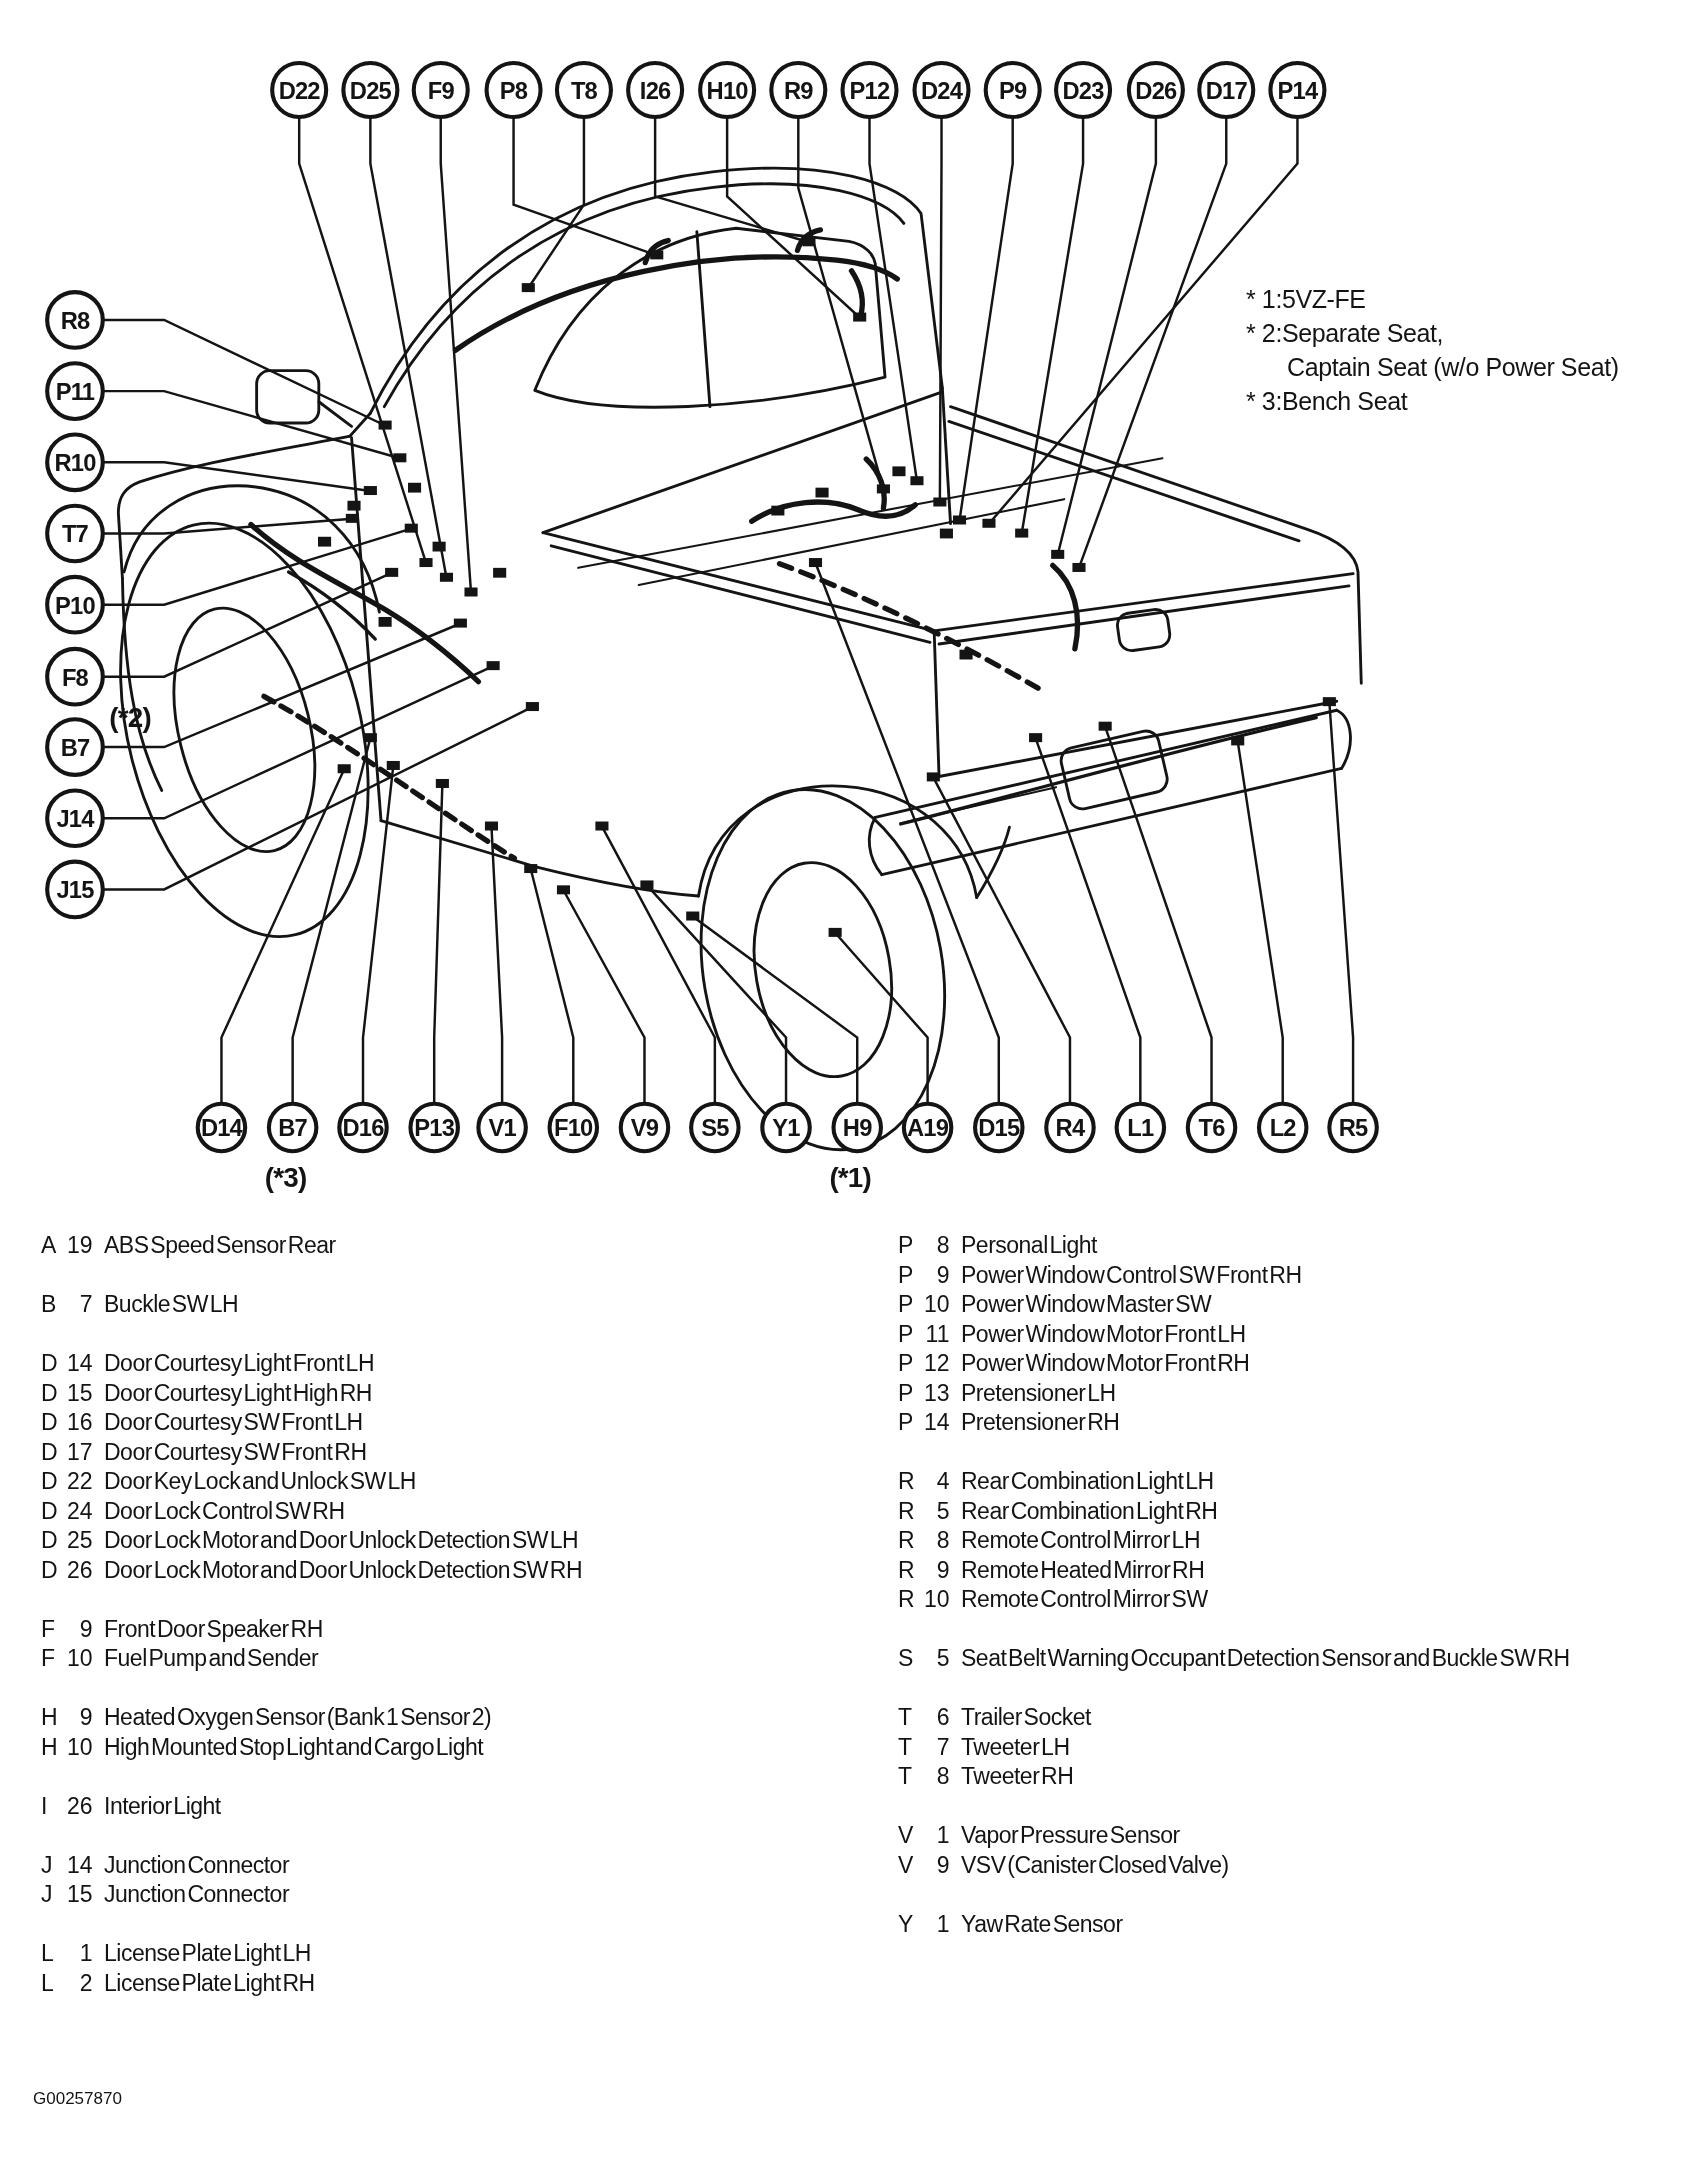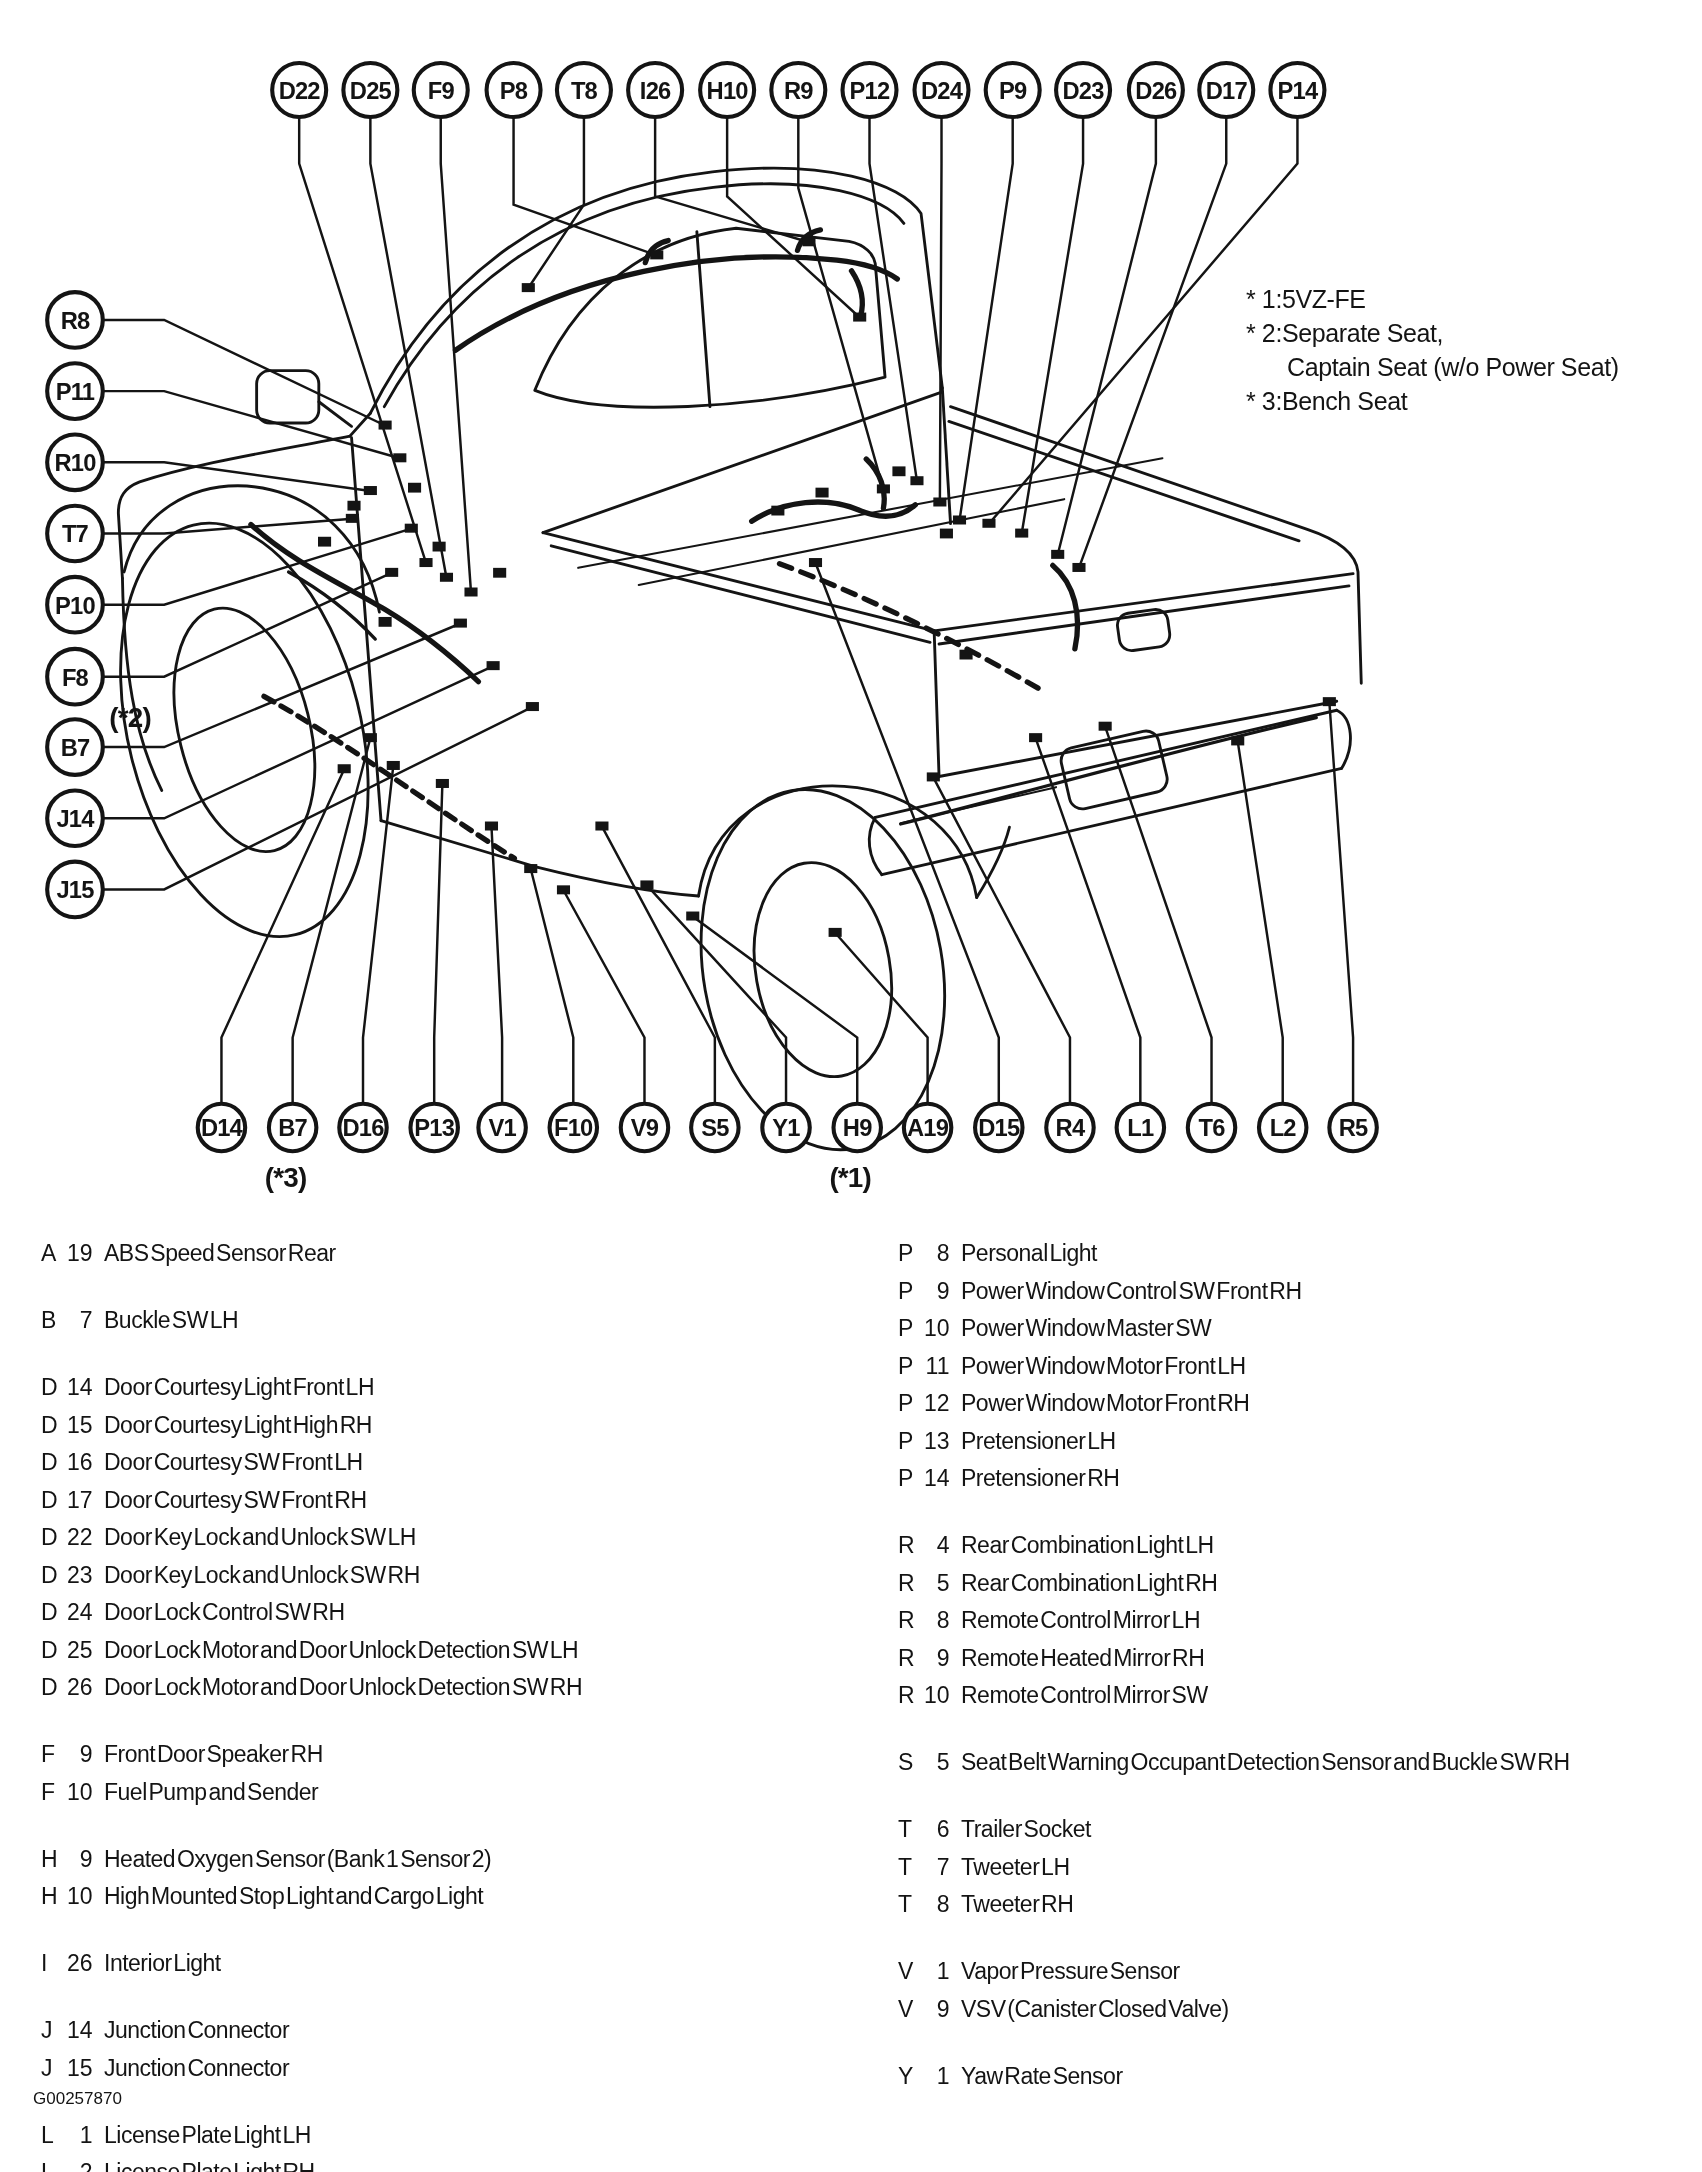--- a/index.html
+++ b/index.html
@@ -20,21 +20,21 @@
   .note-indent{padding-left:41px;}
   .legend{
     position:absolute;top:1231px;
     font-size:23px;line-height:29.5px;letter-spacing:-0.5px;word-spacing:-4.1px;
   }
   .legend-left{left:41px;}
   .legend-right{left:898px;}
   .lgroup{margin-bottom:29.5px;}
   .lrow{white-space:nowrap;}
   .ll{display:inline-block;width:22px;letter-spacing:0;}
-  .ln{display:inline-block;width:29.5px;text-align:right;margin-right:11.5px;letter-spacing:0;margin-top:8px;}
+  .ln{display:inline-block;width:29.5px;text-align:right;margin-right:11.5px;letter-spacing:0;}
   .figure-code{position:absolute;left:33px;top:2089px;font-size:17px;letter-spacing:0;}
 </style>
 </head>
 <body>
 
 <svg id="diagram" width="1703" height="1211" viewBox="0 0 2080 1480">
 
   <g id="truck-art" stroke="#141414" fill="none" stroke-width="3.5" stroke-linejoin="round" stroke-linecap="round">
 
     <path d="M452,505 C535,338 678,232 870,210 C1008,194 1100,223 1125,261 L1151,474"></path>
@@ -381,21 +381,20 @@
     </div>
     <div class="lgroup">
       <div class="lrow"><span class="ll">B</span><span class="ln">7</span><span class="lt">Buckle SW LH</span></div>
     </div>
     <div class="lgroup">
       <div class="lrow"><span class="ll">D</span><span class="ln">14</span><span class="lt">Door Courtesy Light Front LH</span></div>
       <div class="lrow"><span class="ll">D</span><span class="ln">15</span><span class="lt">Door Courtesy Light High RH</span></div>
       <div class="lrow"><span class="ll">D</span><span class="ln">16</span><span class="lt">Door Courtesy SW Front LH</span></div>
       <div class="lrow"><span class="ll">D</span><span class="ln">17</span><span class="lt">Door Courtesy SW Front RH</span></div>
       <div class="lrow"><span class="ll">D</span><span class="ln">22</span><span class="lt">Door Key Lock and Unlock SW LH</span></div>
-      <div class="lrow"><span class="ll">D</span><span class="ln">23</span><span class="lt">Door Key Lock and Unlock SW RH</span></div>
       <div class="lrow"><span class="ll">D</span><span class="ln">24</span><span class="lt">Door Lock Control SW RH</span></div>
       <div class="lrow"><span class="ll">D</span><span class="ln">25</span><span class="lt">Door Lock Motor and Door Unlock Detection SW LH</span></div>
       <div class="lrow"><span class="ll">D</span><span class="ln">26</span><span class="lt">Door Lock Motor and Door Unlock Detection SW RH</span></div>
     </div>
     <div class="lgroup">
       <div class="lrow"><span class="ll">F</span><span class="ln">9</span><span class="lt">Front Door Speaker RH</span></div>
       <div class="lrow"><span class="ll">F</span><span class="ln">10</span><span class="lt">Fuel Pump and Sender</span></div>
     </div>
     <div class="lgroup">
       <div class="lrow"><span class="ll">H</span><span class="ln">9</span><span class="lt">Heated Oxygen Sensor (Bank 1 Sensor 2)</span></div>

